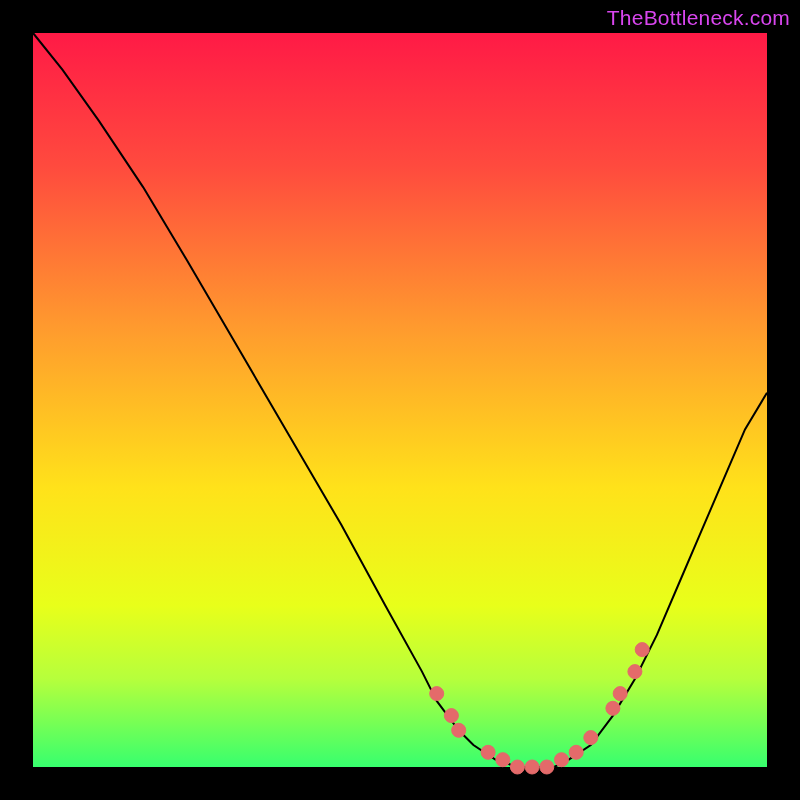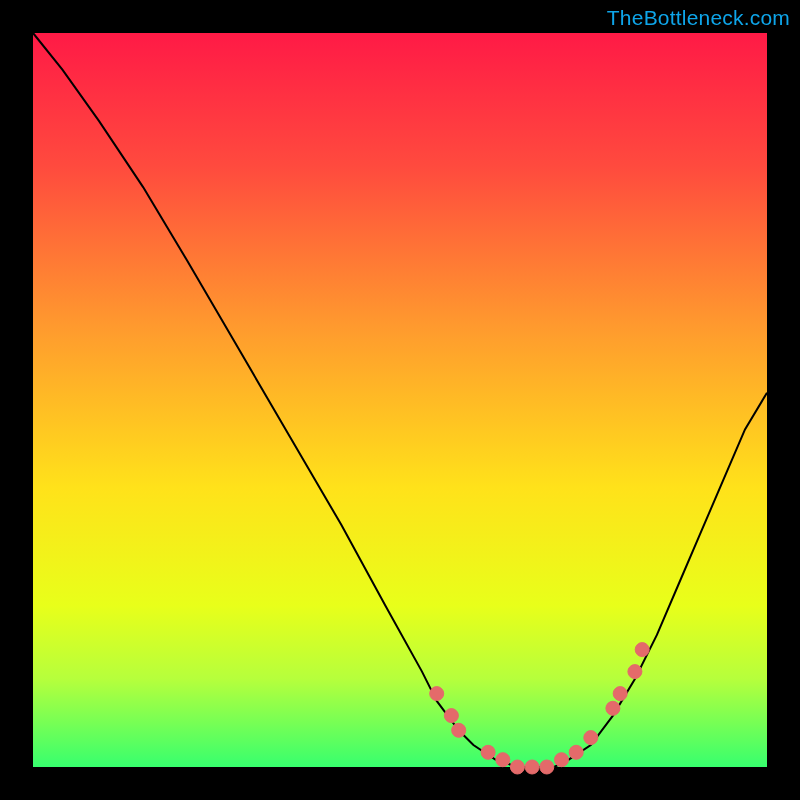--- a/index.html
+++ b/index.html
@@ -23,21 +23,21 @@
       #ffe21a 62%,
       #e8ff1a 78%,
       #b6ff3c 88%,
       #37ff6e 100%);
   }
   .attribution {
     position: absolute;
     right: 10px;
     top: 6px;
     font-size: 21px;
-    color: #0ea5e9;
+    color: #d946ef;
     font-weight: 500;
     letter-spacing: 0.2px;
   }
   svg.overlay {
     position: absolute;
     left: 33px;
     top: 33px;
     width: 734px;
     height: 734px;
     overflow: visible;

